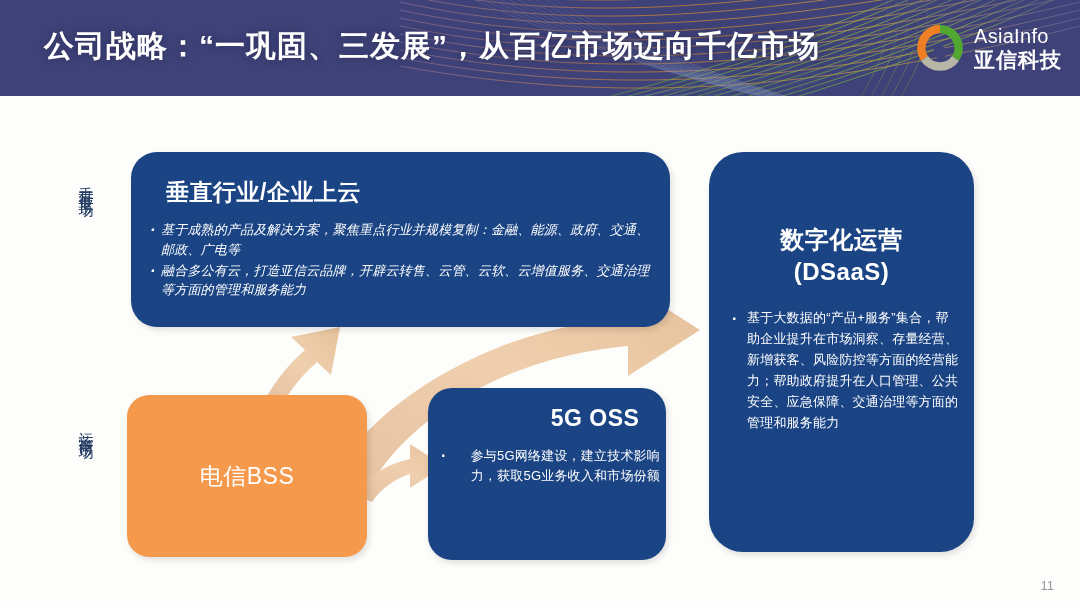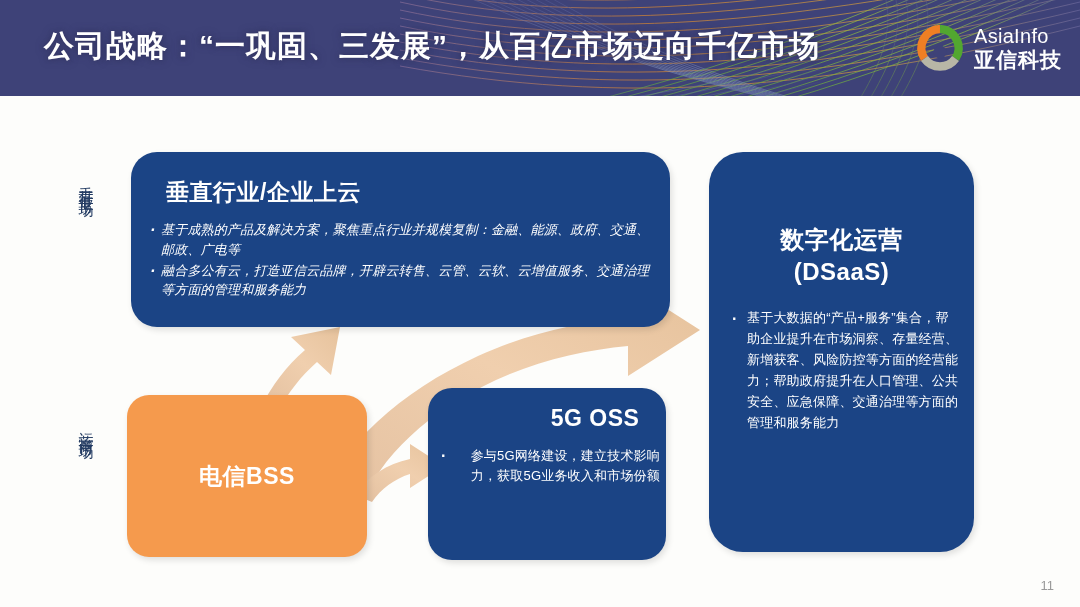--- a/index.html
+++ b/index.html
@@ -162,21 +162,21 @@
     border-radius: 22px;
   }
   #box-bss .box-title {
     position: absolute;
     left: 0; top: 0;
     width: 240px; height: 162px;
     display: flex;
     align-items: center;
     justify-content: center;
     font-size: 23px;
-    font-weight: bold;
+    font-weight: normal;
     color: #ffffff;
     letter-spacing: 0.5px;
   }
 
   
   ul.bullets {
     margin: 0;
     padding: 0;
     list-style: none;
   }

